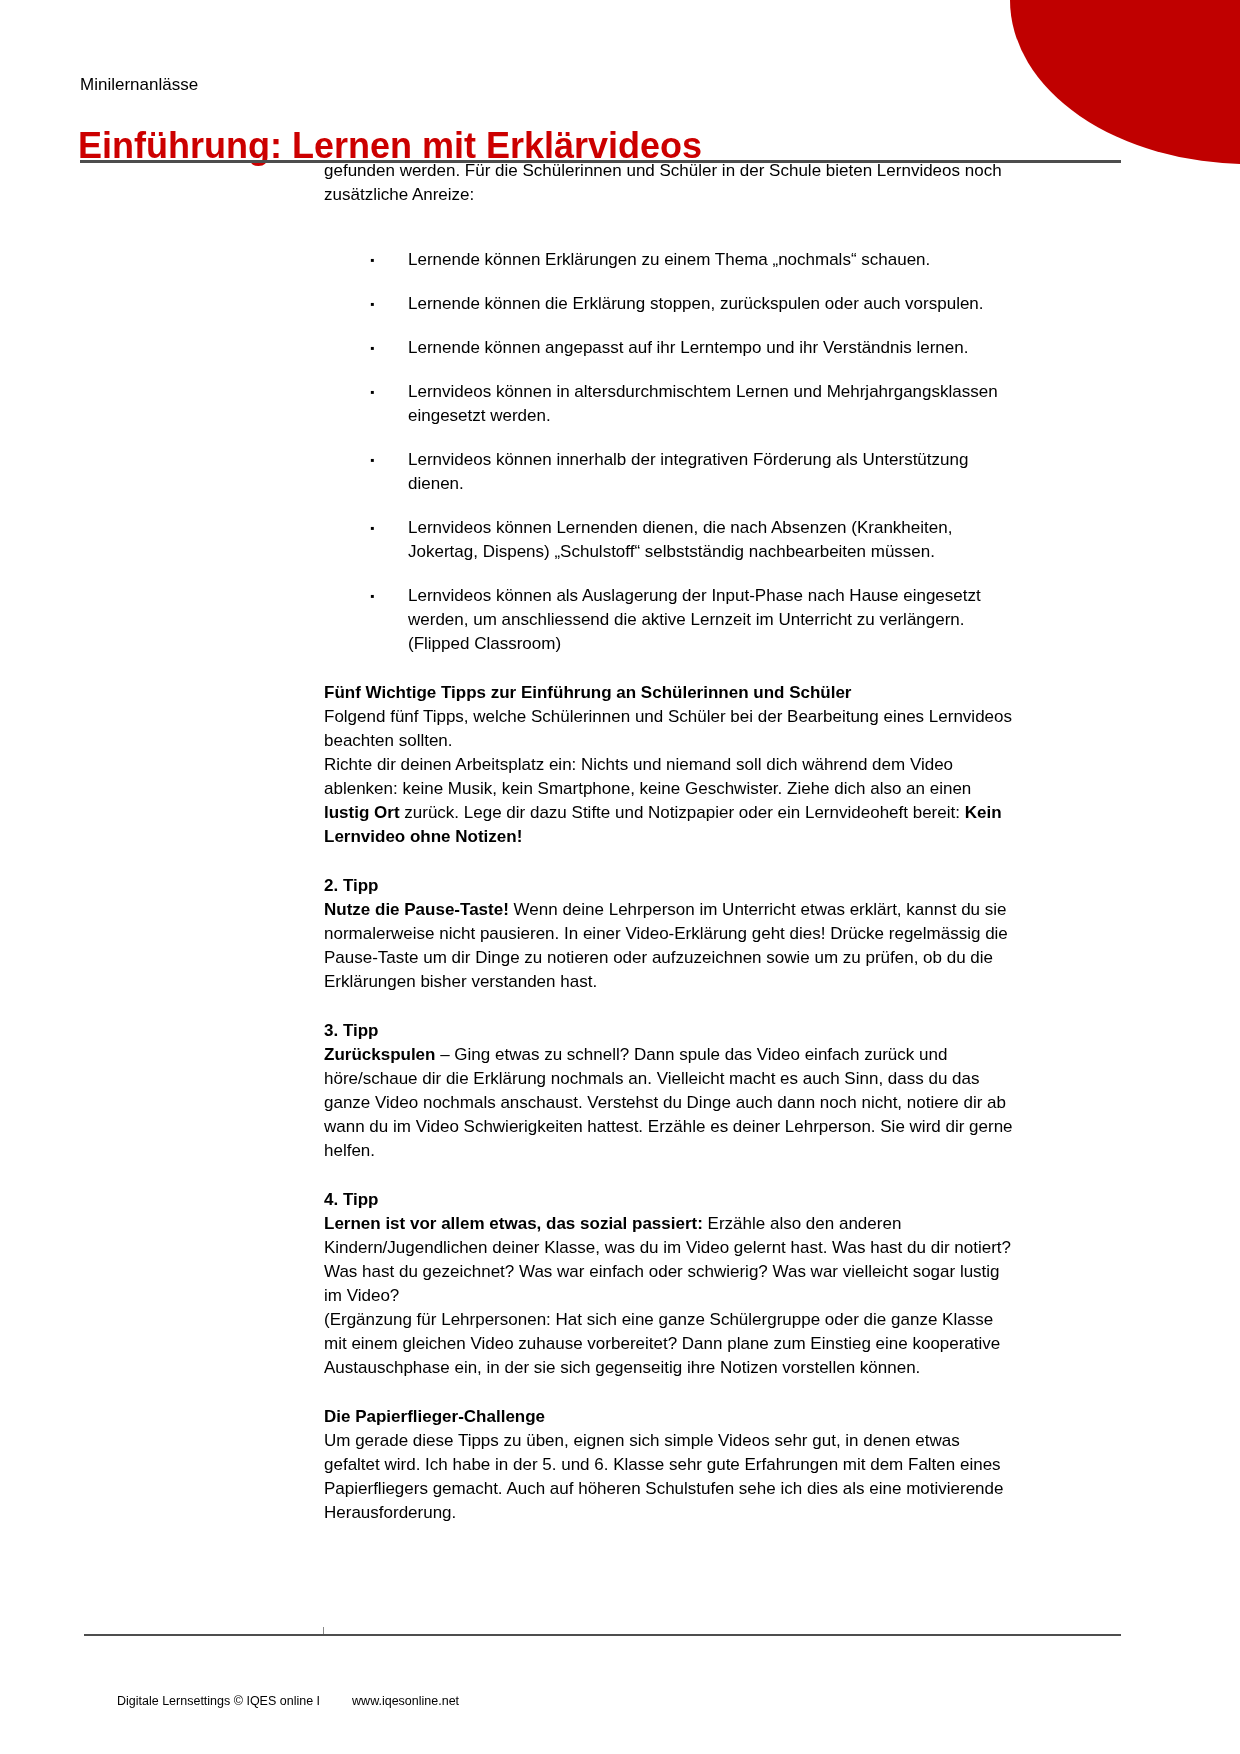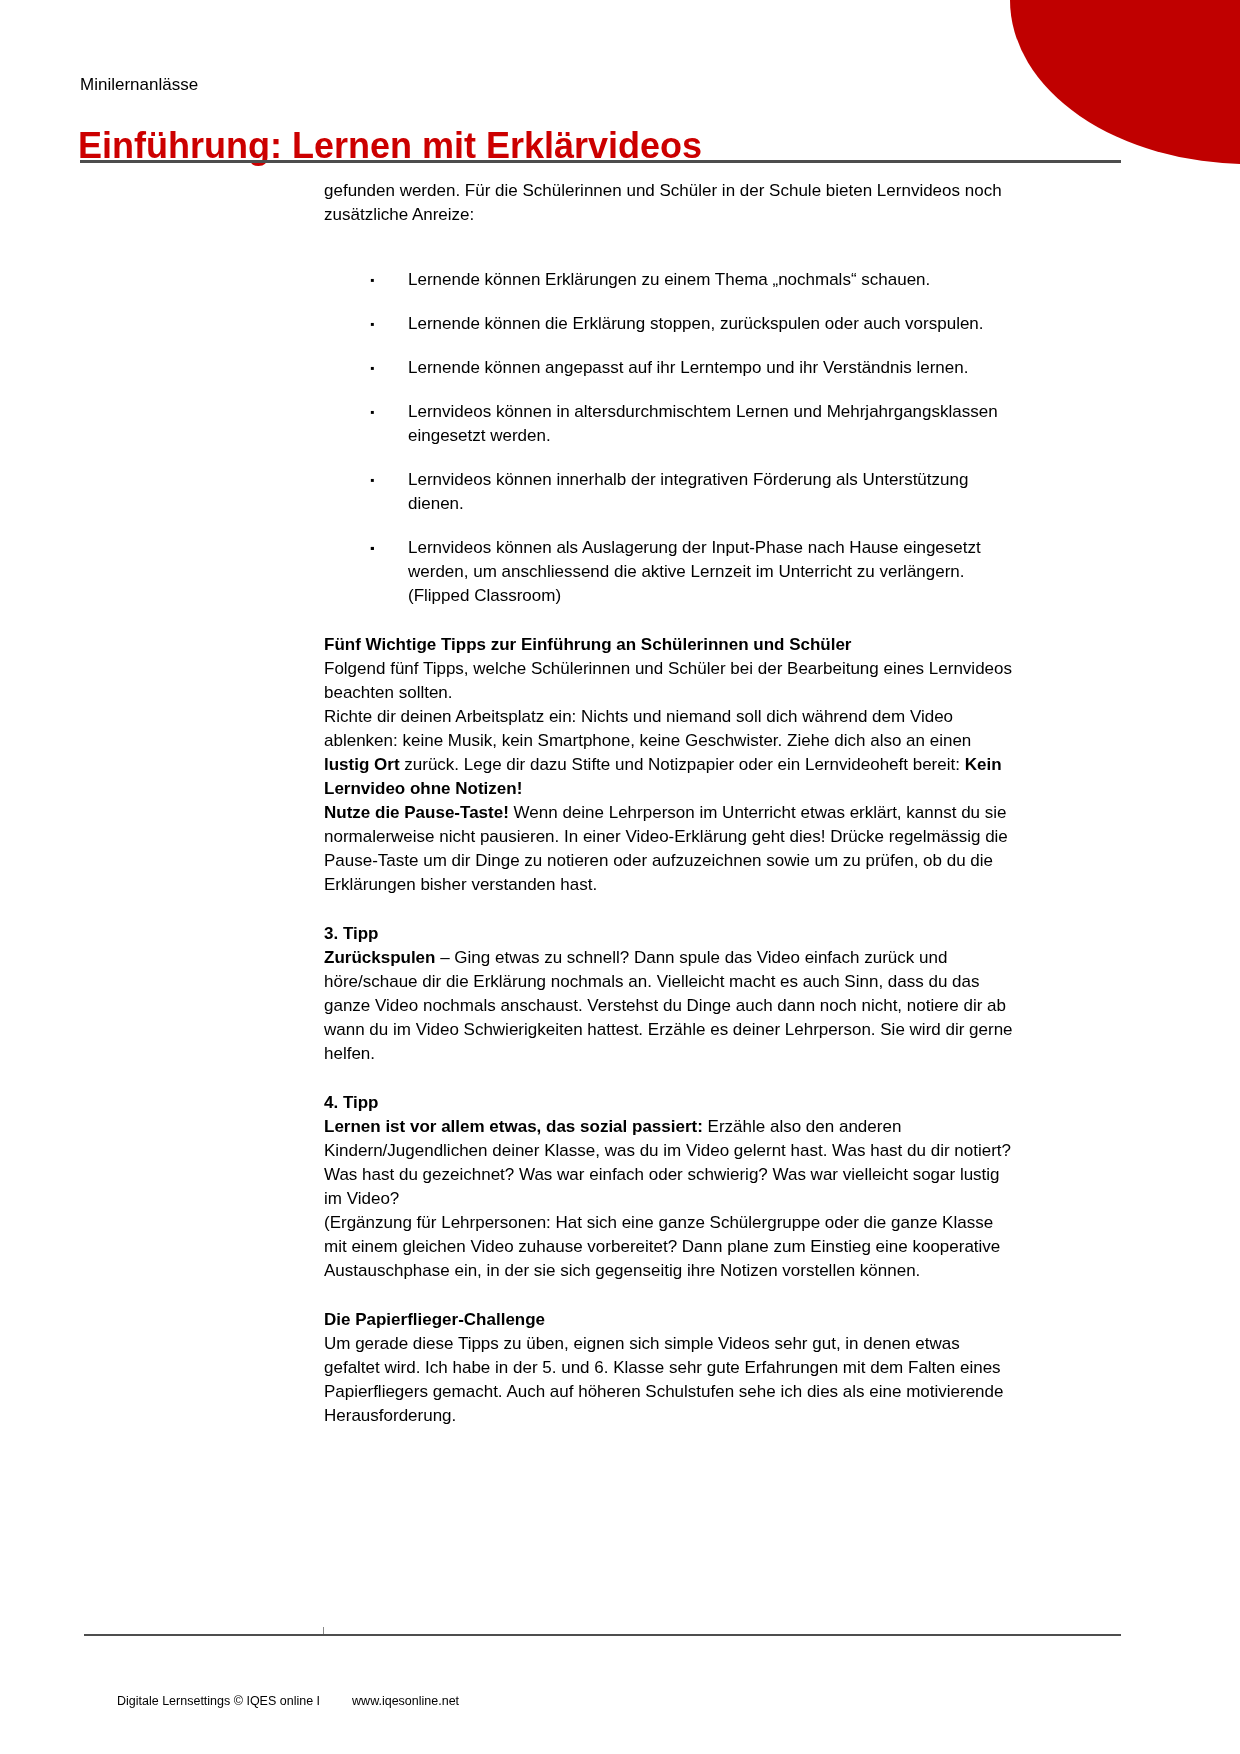--- a/index.html
+++ b/index.html
@@ -46,21 +46,21 @@
     left: 80px;
     top: 160px;
     width: 1041px;
     height: 3px;
     background: #4D4D4D;
   }
   
   .doc-body {
     position: absolute;
     left: 324px;
-    top: 179px;
+    top: 159px;
     width: 690px;
     font-size: 17px;
     line-height: 24px;
   }
   .para { margin: 0; }
   .sec-heading {
     font-weight: bold;
     font-size: 17px;
     line-height: 24px;
     margin-top: 25px;
@@ -121,26 +121,27 @@
   <div class="title-rule"></div>
 
   <div class="doc-body" id="doc-body">
       <p class="para"><span>gefunden werden. Für die Schülerinnen und Schüler in der Schule bieten Lernvideos noch zusätzliche Anreize:</span></p>
       <div class="bullets">
         <div class="bullet-item"><span class="bullet-marker">▪</span><span><span>Lernende können Erklärungen zu einem Thema „nochmals“ schauen.</span></span></div>
         <div class="bullet-item"><span class="bullet-marker">▪</span><span><span>Lernende können die Erklärung stoppen, zurückspulen oder auch vorspulen.</span></span></div>
         <div class="bullet-item"><span class="bullet-marker">▪</span><span><span>Lernende können angepasst auf ihr Lerntempo und ihr Verständnis lernen.</span></span></div>
         <div class="bullet-item"><span class="bullet-marker">▪</span><span><span>Lernvideos können in altersdurchmischtem Lernen und Mehrjahrgangsklassen eingesetzt werden.</span></span></div>
         <div class="bullet-item"><span class="bullet-marker">▪</span><span><span>Lernvideos können innerhalb der integrativen Förderung als Unterstützung dienen.</span></span></div>
-        <div class="bullet-item"><span class="bullet-marker">▪</span></div>
+        <div class="bullet-item"><span class="bullet-marker">▪</span><span><span>Lernvideos können Lernenden dienen, die nach Absenzen (Krankheiten, Jokertag, Dispens) „Schulstoff“ selbstständig nachbearbeiten müssen.</span></span></div>
         <div class="bullet-item"><span class="bullet-marker">▪</span><span><span>Lernvideos können als Auslagerung der Input-Phase nach Hause eingesetzt werden, um anschliessend die aktive Lernzeit im Unterricht zu verlängern. (Flipped Classroom)</span></span></div>
       </div>
       <div class="sec-heading">Fünf Wichtige Tipps zur Einführung an Schülerinnen und Schüler</div>
       <p class="para"><span>Folgend fünf Tipps, welche Schülerinnen und Schüler bei der Bearbeitung eines Lernvideos beachten sollten.</span></p>
       <p class="para"><span>Richte dir deinen Arbeitsplatz ein: Nichts und niemand soll dich während dem Video ablenken: keine Musik, kein Smartphone, keine Geschwister. Ziehe dich also an einen </span><strong>lustig Ort</strong><span> zurück. Lege dir dazu Stifte und Notizpapier oder ein Lernvideoheft bereit: </span><strong>Kein Lernvideo ohne Notizen!</strong></p>
+      <div class="sec-heading">2. Tipp</div>
       <p class="para"><strong>Nutze die Pause-Taste!</strong><span> Wenn deine Lehrperson im Unterricht etwas erklärt, kannst du sie normalerweise nicht pausieren. In einer Video-Erklärung geht dies! Drücke regelmässig die Pause-Taste um dir Dinge zu notieren oder aufzuzeichnen sowie um zu prüfen, ob du die Erklärungen bisher verstanden hast.</span></p>
       <div class="sec-heading">3. Tipp</div>
       <p class="para"><strong>Zurückspulen</strong><span> – Ging etwas zu schnell? Dann spule das Video einfach zurück und höre/schaue dir die Erklärung nochmals an. Vielleicht macht es auch Sinn, dass du das ganze Video nochmals anschaust. Verstehst du Dinge auch dann noch nicht, notiere dir ab wann du im Video Schwierigkeiten hattest. Erzähle es deiner Lehrperson. Sie wird dir gerne helfen.</span></p>
       <div class="sec-heading">4. Tipp</div>
       <p class="para"><strong>Lernen ist vor allem etwas, das sozial passiert:</strong><span> Erzähle also den anderen Kindern/Jugendlichen deiner Klasse, was du im Video gelernt hast. Was hast du dir notiert? Was hast du gezeichnet? Was war einfach oder schwierig? Was war vielleicht sogar lustig im Video?</span></p>
       <p class="para"><span>(Ergänzung für Lehrpersonen: Hat sich eine ganze Schülergruppe oder die ganze Klasse mit einem gleichen Video zuhause vorbereitet? Dann plane zum Einstieg eine kooperative Austauschphase ein, in der sie sich gegenseitig ihre Notizen vorstellen können.</span></p>
       <div class="sec-heading">Die Papierflieger-Challenge</div>
       <p class="para"><span>Um gerade diese Tipps zu üben, eignen sich simple Videos sehr gut, in denen etwas gefaltet wird. Ich habe in der 5. und 6. Klasse sehr gute Erfahrungen mit dem Falten eines Papierfliegers gemacht. Auch auf höheren Schulstufen sehe ich dies als eine motivierende Herausforderung.</span></p>
     </div>
 

